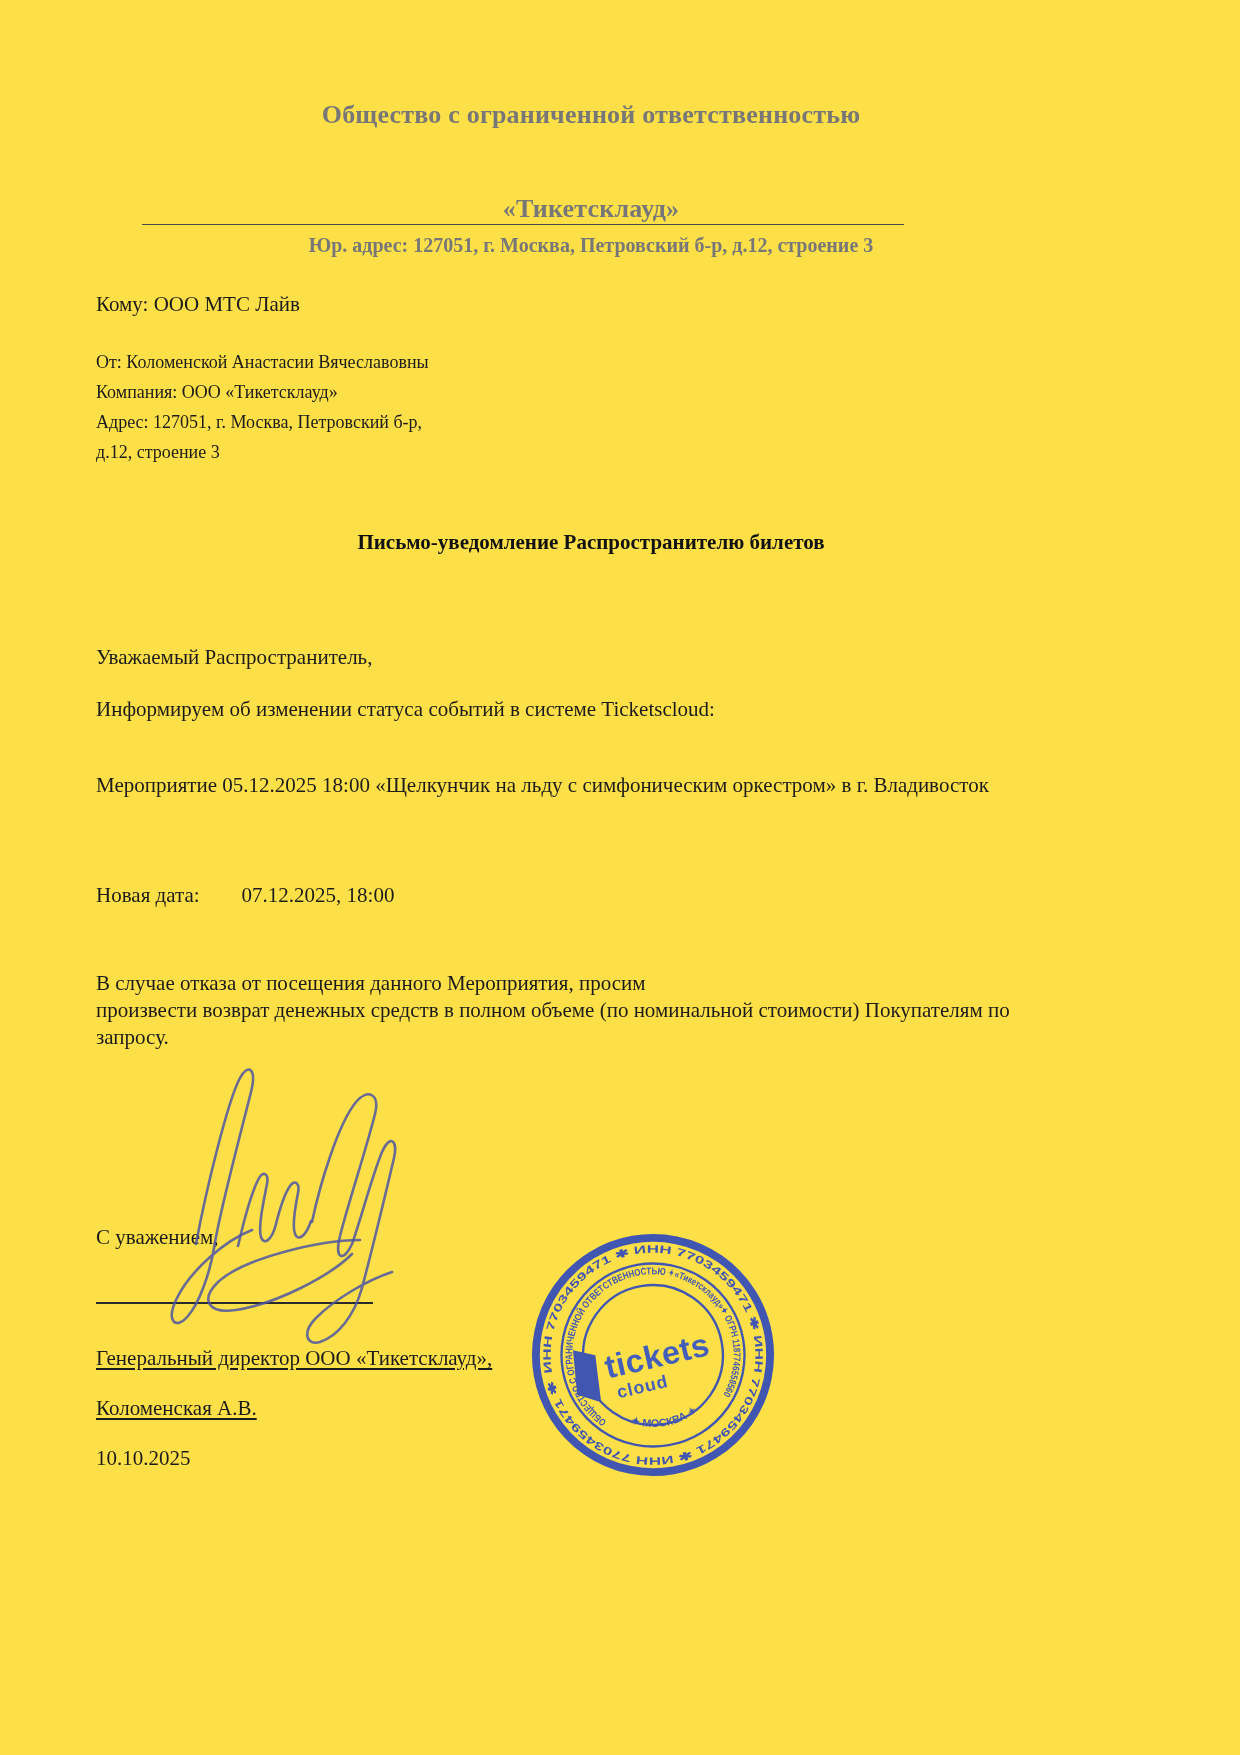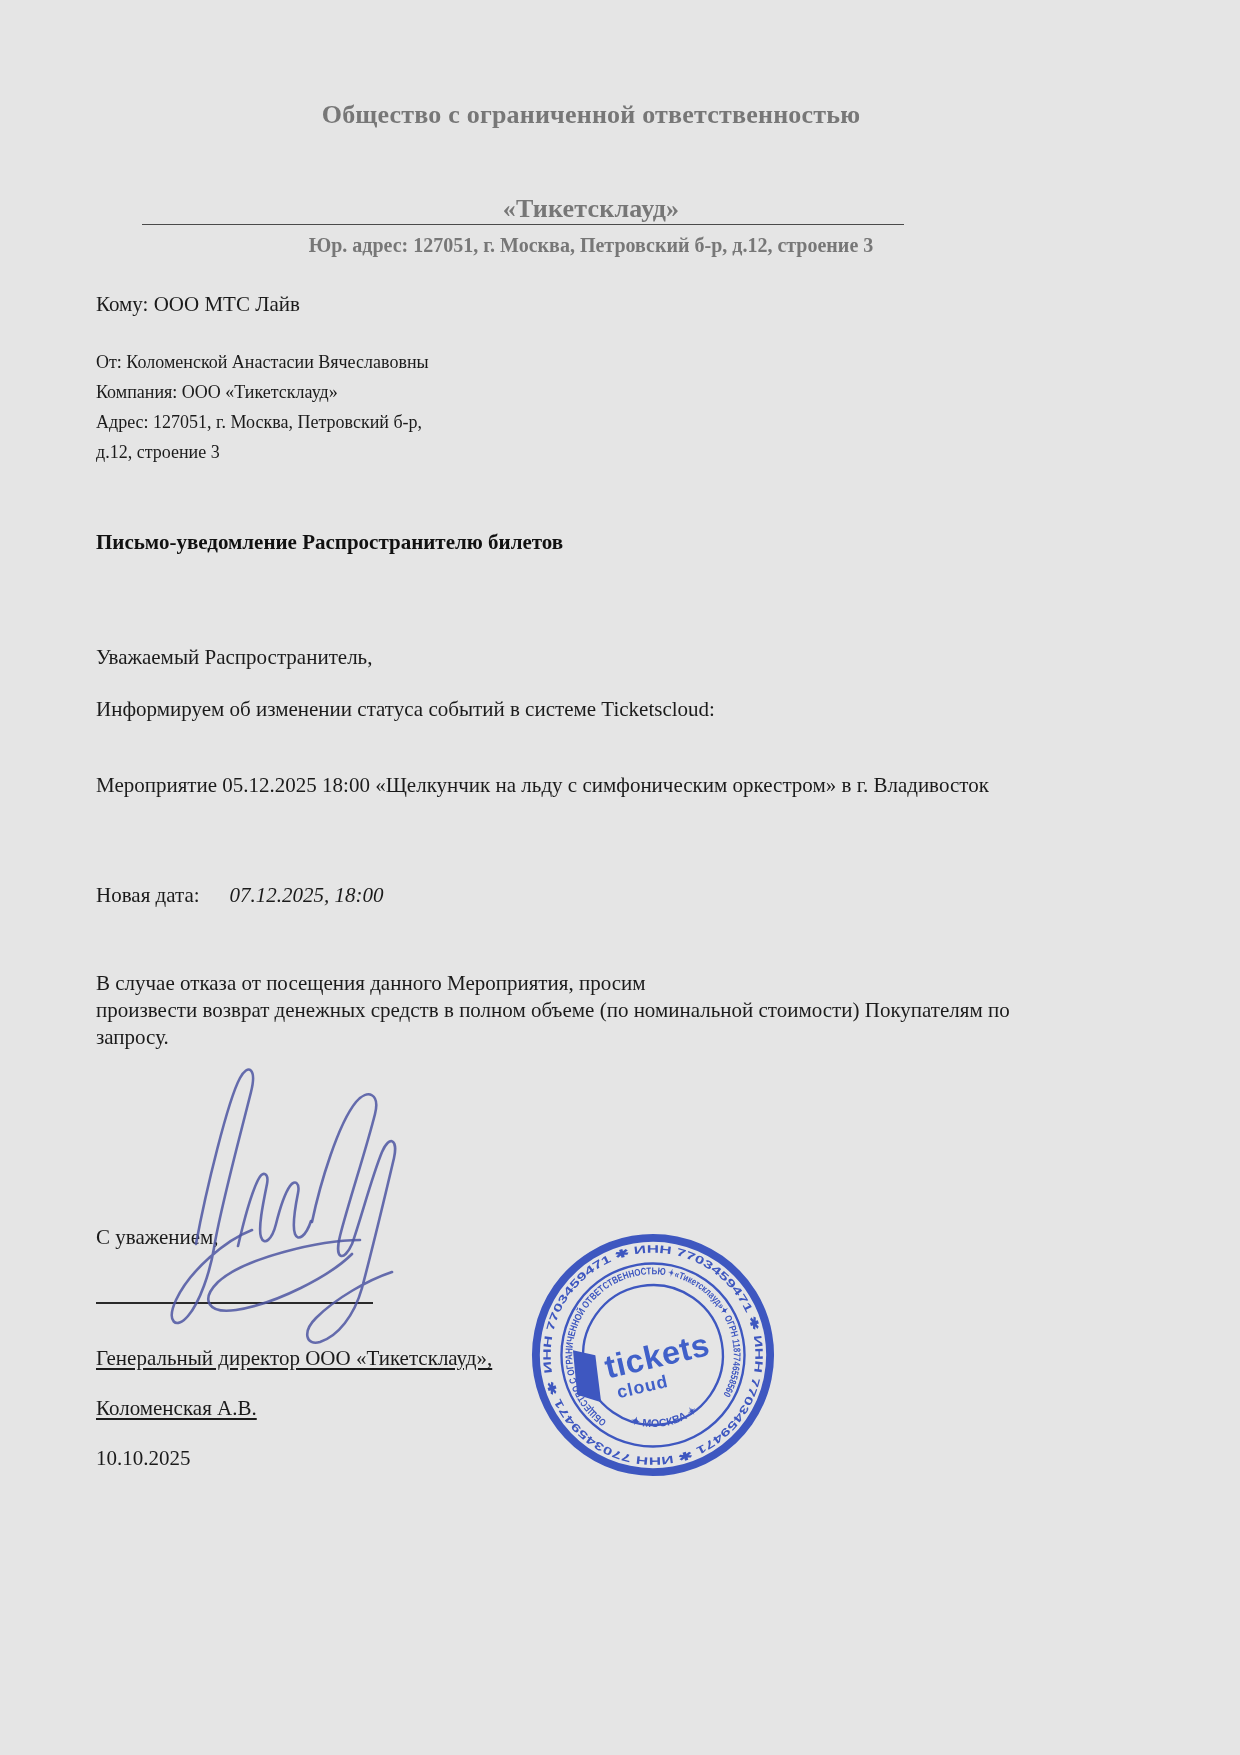--- a/index.html
+++ b/index.html
@@ -1,21 +1,21 @@
 <!DOCTYPE html>
 <html><head>
 <meta charset="utf-8">
 <style>
   * { margin: 0; padding: 0; box-sizing: border-box; }
   html, body { background: #ffffff; }
   .page {
     position: relative;
     width: 1240px;
     height: 1755px;
-    background: #e5e5e5;
+    background: #fde047;
     font-family: "Liberation Serif", serif;
     color: #1b1b1b;
     overflow: hidden;
   }
   .abs { position: absolute; }
   .content { left: 96px; width: 990px; }
   .hdr {
     color: #777777;
     font-weight: bold;
     font-size: 26px;
@@ -30,28 +30,29 @@
   }
   .hrule {
     border-top: 1.5px solid #4a4a4a;
     height: 0;
   }
   .body-text { font-size: 21px; line-height: 27px; }
   .block-text { font-size: 18px; line-height: 30px; }
   .doc-title {
     font-size: 21px;
     font-weight: bold;
+    text-align: center;
     color: #111111;
   }
   .sig-line {
     border-top: 2px solid #2a2a2a;
     height: 0;
   }
   .underlined { text-decoration: underline; text-underline-offset: 3px; }
-  .date-gap { margin-left: 30px; font-style: italic; }
+  .date-gap { margin-left: 42px; }
   svg text { user-select: none; }
   .overlay { pointer-events: none; }
 </style>
 </head>
 <body>
 
 <div class="page">
 
   <div class="abs content hdr" style="top:100px;">Общество с ограниченной ответственностью</div>
   <div class="abs content hdr" style="top:170px;margin-top:24px;">«Тикетсклауд»</div>

